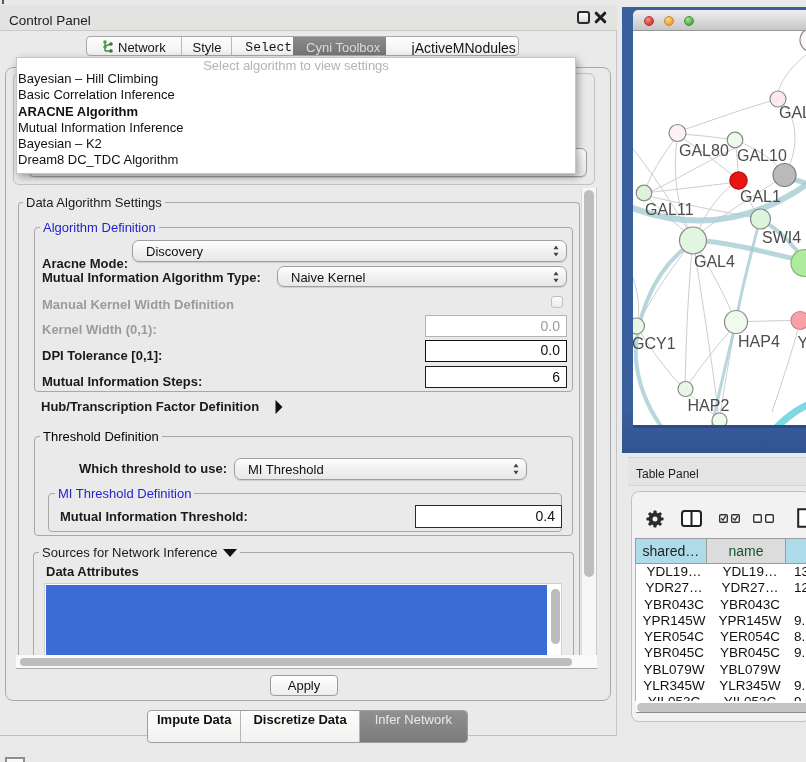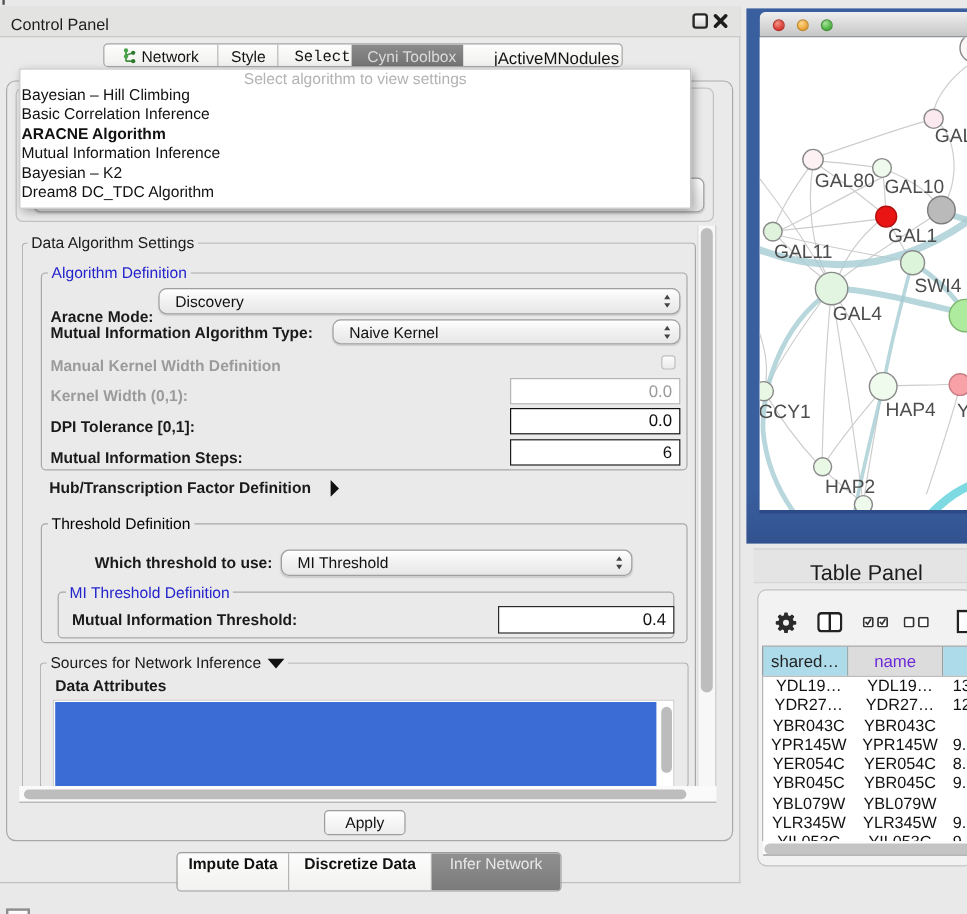--- a/index.html
+++ b/index.html
@@ -221,21 +221,21 @@
         <text x="632" y="348.5">GCY1</text>
         <text x="738" y="347">HAP4</text>
         <text x="797.5" y="347.5">Y</text>
         <text x="687.5" y="410.5">HAP2</text>
       </g>
     </svg>
   </div>
 </div>
 
 <div class="abs" style="left:628px;top:457px;width:178px;height:29px;background:#e4e4e4;border-top:1px solid #d2d2d2;border-bottom:1px solid #d6d6d6;"></div>
-<div class="abs" style="left:636px;top:466.5px;font-size:18px;color:#1c1c1c;margin-left:39px;">Table Panel</div>
+<div class="abs" style="left:636px;top:466.5px;font-size:12px;color:#1c1c1c;">Table Panel</div>
 
 <div class="abs" style="left:631px;top:491px;width:180px;height:231px;background:#f2f2f2;border:1px solid #c2c2c2;border-radius:8px;overflow:hidden;">
 
   <svg style="position:absolute;left:14px;top:18px;" width="18" height="18" viewBox="0 0 18 18">
     <g fill="#2b2b2b">
         <circle cx="9" cy="9" r="6.4"></circle>
     <g>
           <rect x="7.4" y="0.4" width="3.2" height="3.4" rx="1"></rect>
           <rect x="7.4" y="14.2" width="3.2" height="3.4" rx="1"></rect>
           <rect x="0.4" y="7.4" width="3.4" height="3.2" rx="1"></rect>
@@ -264,21 +264,21 @@
       <rect x="0.7" y="0.7" width="7.6" height="7.6" rx="1" fill="#fff" stroke="#333" stroke-width="1.4"></rect>
       <rect x="12.7" y="0.7" width="7.6" height="7.6" rx="1" fill="#fff" stroke="#333" stroke-width="1.4"></rect>
     </svg>
   <svg style="position:absolute;left:165px;top:16px;" width="16" height="20" viewBox="0 0 16 20">
       <path d="M1.2 1.2 L10 1.2 L14.8 6 L14.8 18.8 L1.2 18.8 Z" fill="#fff" stroke="#222" stroke-width="2"></path>
       <path d="M10 1.2 L10 6 L14.8 6" fill="none" stroke="#222" stroke-width="1.6"></path>
     </svg>
 
   <div style="position:absolute;left:3px;top:46px;width:177px;height:26px;display:flex;border-top:1px solid #9c9c9c;border-bottom:1px solid #9c9c9c;">
     <div style="width:75px;background:#addbe9;border-left:1px solid #9c9c9c;border-right:1px solid #9c9c9c;text-align:center;font-size:14px;color:#222;line-height:25px;">shared…</div>
-    <div style="width:83px;background:#dcdcdc;border-right:1px solid #9c9c9c;text-align:center;font-size:14px;color:#6d28d9;line-height:25px;">name</div>
+    <div style="width:83px;background:#dcdcdc;border-right:1px solid #9c9c9c;text-align:center;font-size:14px;color:#14532d;line-height:25px;">name</div>
     <div style="width:27px;background:#addbe9;"></div>
   </div>
   <div style="position:absolute;left:3px;top:72px;width:177px;height:137px;background:#fff;border-left:1px solid #b5b5b5;overflow:hidden;font-size:13.5px;color:#111;">
     <div style="position:absolute;left:0;top:0;width:76px;text-align:center;line-height:16.3px;">YDL19…<br>YDR27…<br>YBR043C<br>YPR145W<br>YER054C<br>YBR045C<br>YBL079W<br>YLR345W<br>YIL053C</div>
     <div style="position:absolute;left:76px;top:0;width:76px;text-align:center;line-height:16.3px;">YDL19…<br>YDR27…<br>YBR043C<br>YPR145W<br>YER054C<br>YBR045C<br>YBL079W<br>YLR345W<br>YIL053C</div>
     <div style="position:absolute;left:158px;top:0;width:20px;text-align:left;line-height:16.3px;">13<br>12<br><br>9.<br>8.<br>9.<br><br>9.<br>9.</div>
   </div>
   <div style="position:absolute;left:4px;top:209px;width:176px;height:12px;background:#fdfdfd;border-bottom:1.5px solid #8a8a8a;"></div>
   <div style="position:absolute;left:5px;top:210.5px;width:178px;height:9px;background:#c4c4c4;border-radius:4.5px;"></div>
 </div>

